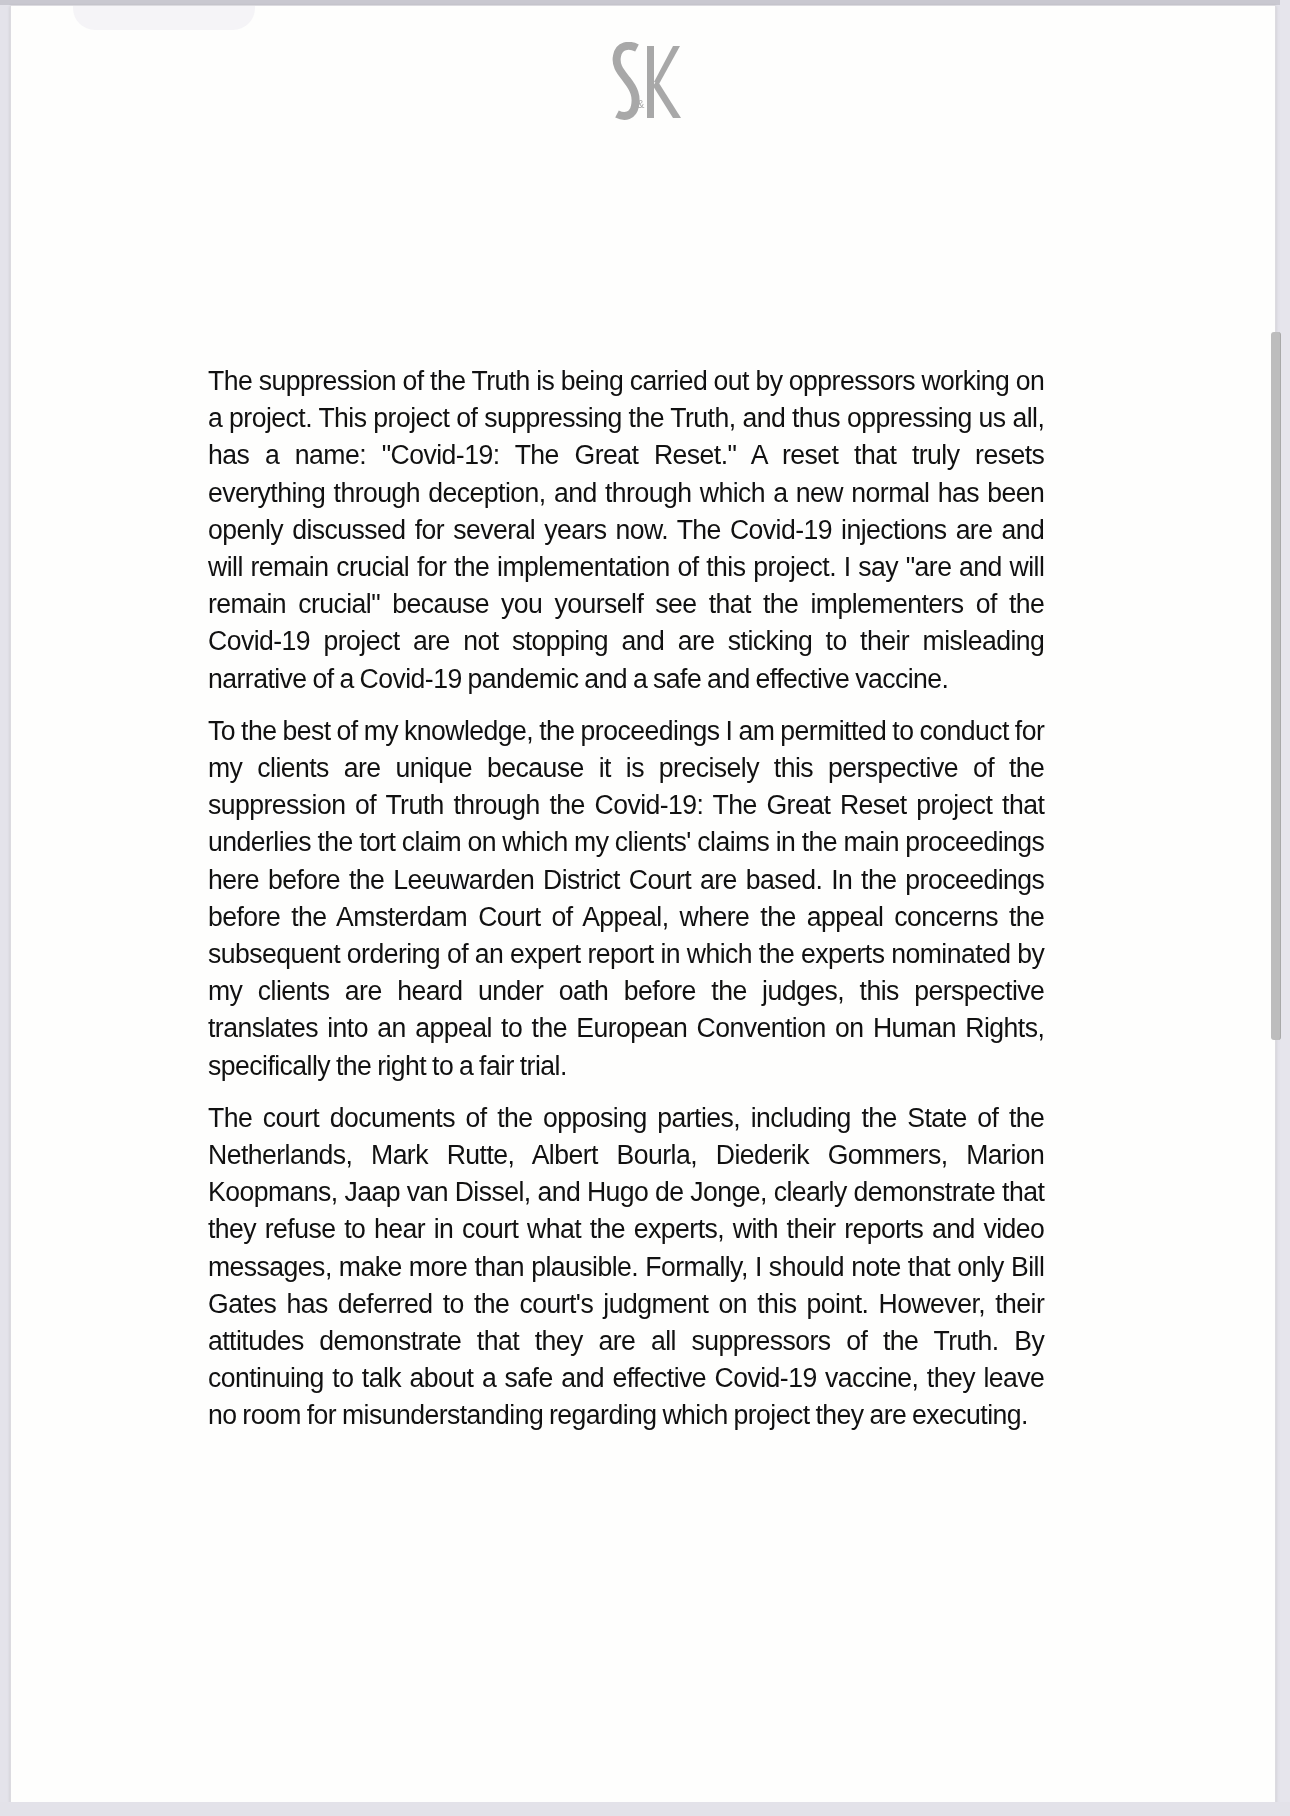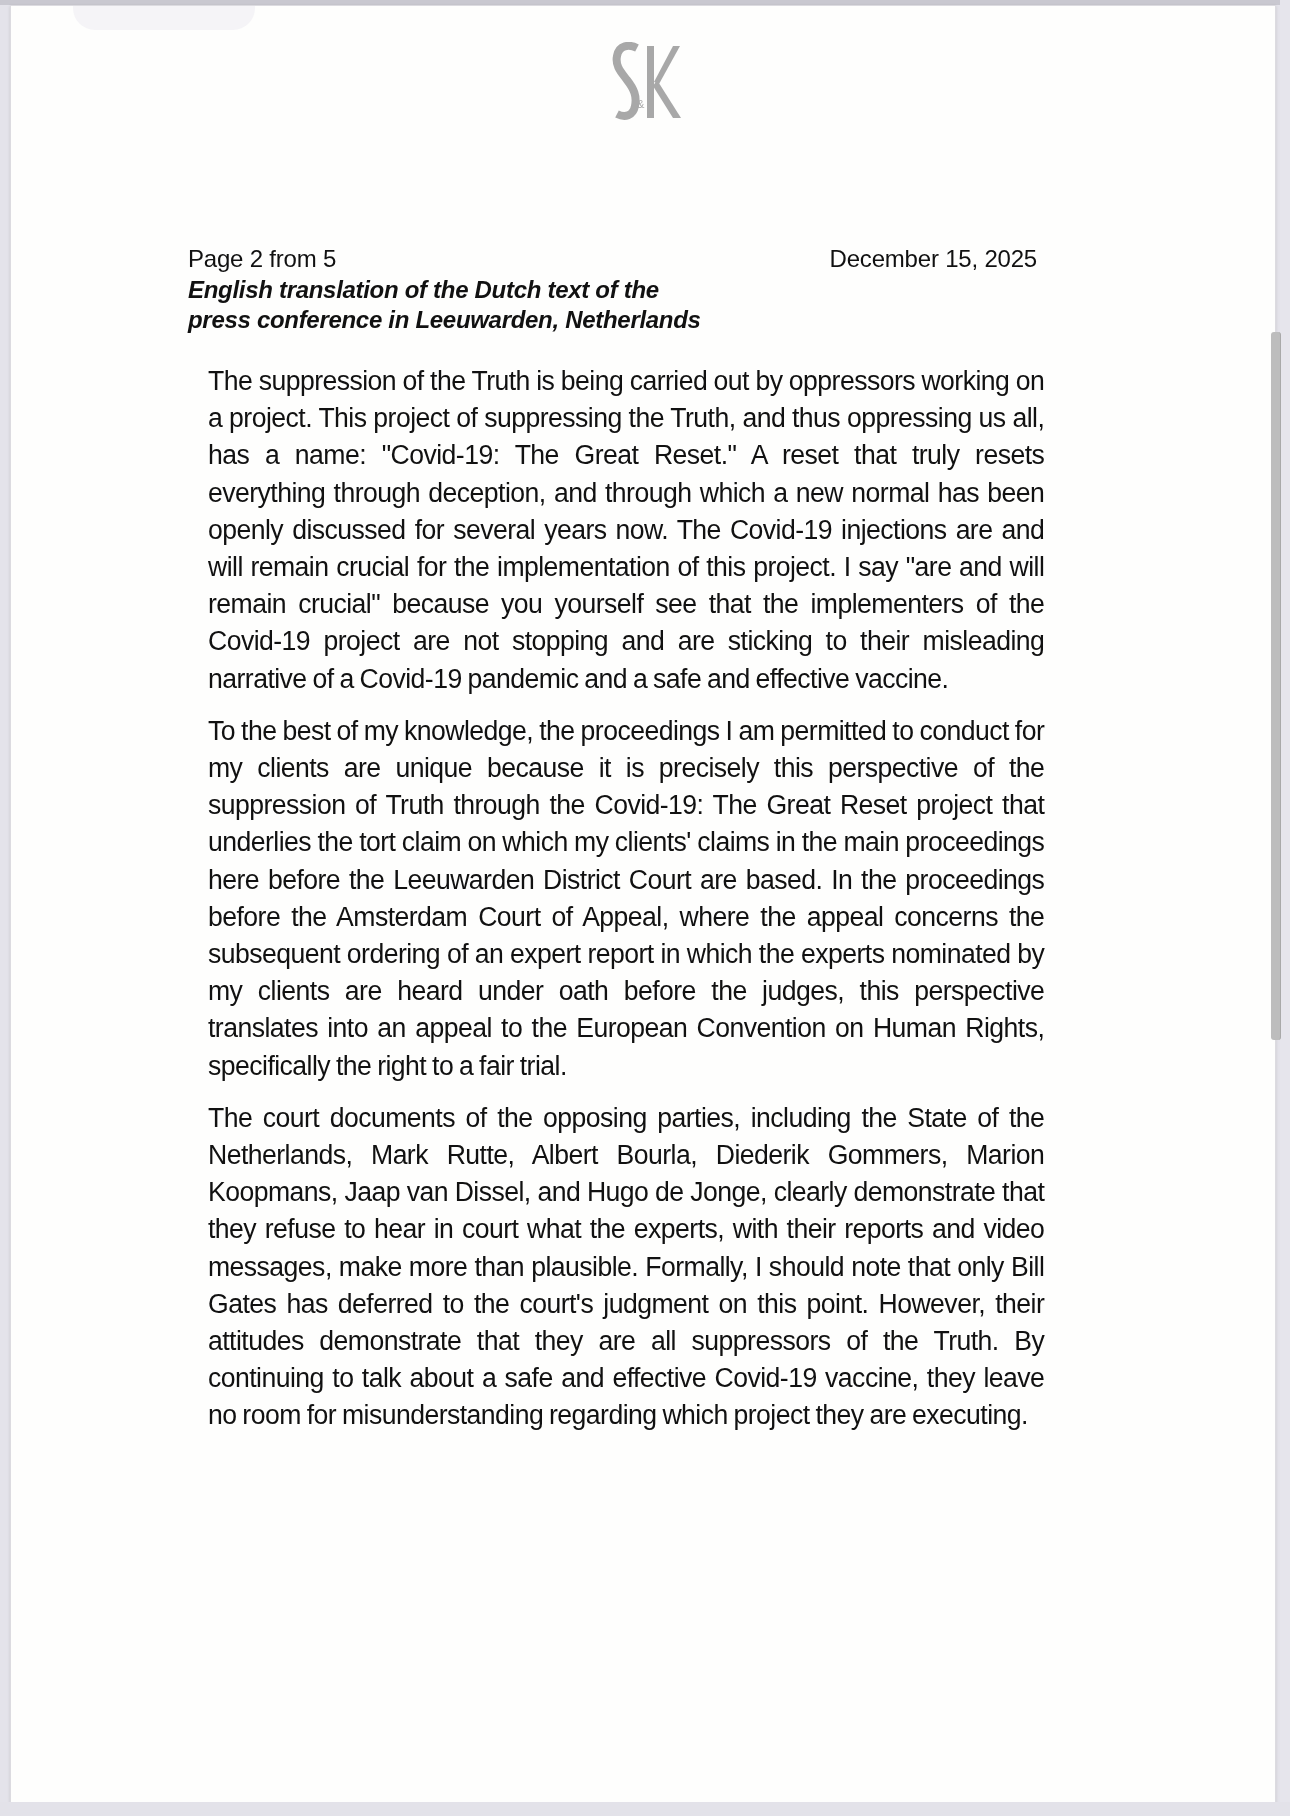--- a/index.html
+++ b/index.html
@@ -143,26 +143,21 @@
 
       <rect x="40" y="4" width="7" height="72" fill="#a8a8a8"></rect>
 
       <path d="M47 40 L66 4 L73 4 L52 42 Z" fill="#a8a8a8"></path>
       <path d="M50 38 L74 76 L66 76 L46 44 Z" fill="#a8a8a8"></path>
 
       <text x="30" y="66" font-family="Liberation Sans, sans-serif" font-size="11" fill="#a8a8a8">&amp;</text>
     </svg>
   </div>
 
-  <div class="header-row" style="left:177px; top:239px;">
-    <span class="page-number">Page 2 from 5</span>
-    <span class="doc-date">December 15, 2025</span>
-  </div>
 
-  <div class="doc-subtitle" style="left:177px; top:269px;">English translation of the Dutch text of the press conference in Leeuwarden, Netherlands</div>
 
   <div class="body-text" style="left:177px; top:357px;margin-left:20px;">
     <p class="para">The suppression of the Truth is being carried out by oppressors working on a project. This project of suppressing the Truth, and thus oppressing us all, has a name: "Covid-19: The Great Reset." A reset that truly resets everything through deception, and through which a new normal has been openly discussed for several years now. The Covid-19 injections are and will remain crucial for the implementation of this project. I say "are and will remain crucial" because you yourself see that the implementers of the Covid-19 project are not stopping and are sticking to their misleading narrative of a Covid-19 pandemic and a safe and effective vaccine.</p>
     <p class="para">To the best of my knowledge, the proceedings I am permitted to conduct for my clients are unique because it is precisely this perspective of the suppression of Truth through the Covid-19: The Great Reset project that underlies the tort claim on which my clients' claims in the main proceedings here before the Leeuwarden District Court are based. In the proceedings before the Amsterdam Court of Appeal, where the appeal concerns the subsequent ordering of an expert report in which the experts nominated by my clients are heard under oath before the judges, this perspective translates into an appeal to the European Convention on Human Rights, specifically the right to a fair trial.</p>
     <p class="para">The court documents of the opposing parties, including the State of the Netherlands, Mark Rutte, Albert Bourla, Diederik Gommers, Marion Koopmans, Jaap van Dissel, and Hugo de Jonge, clearly demonstrate that they refuse to hear in court what the experts, with their reports and video messages, make more than plausible. Formally, I should note that only Bill Gates has deferred to the court's judgment on this point. However, their attitudes demonstrate that they are all suppressors of the Truth. By continuing to talk about a safe and effective Covid-19 vaccine, they leave no room for misunderstanding regarding which project they are executing.</p>
   </div>
 </div>
 
 <div class="right-edge"></div>
 <div class="scrollbar-thumb"></div>

